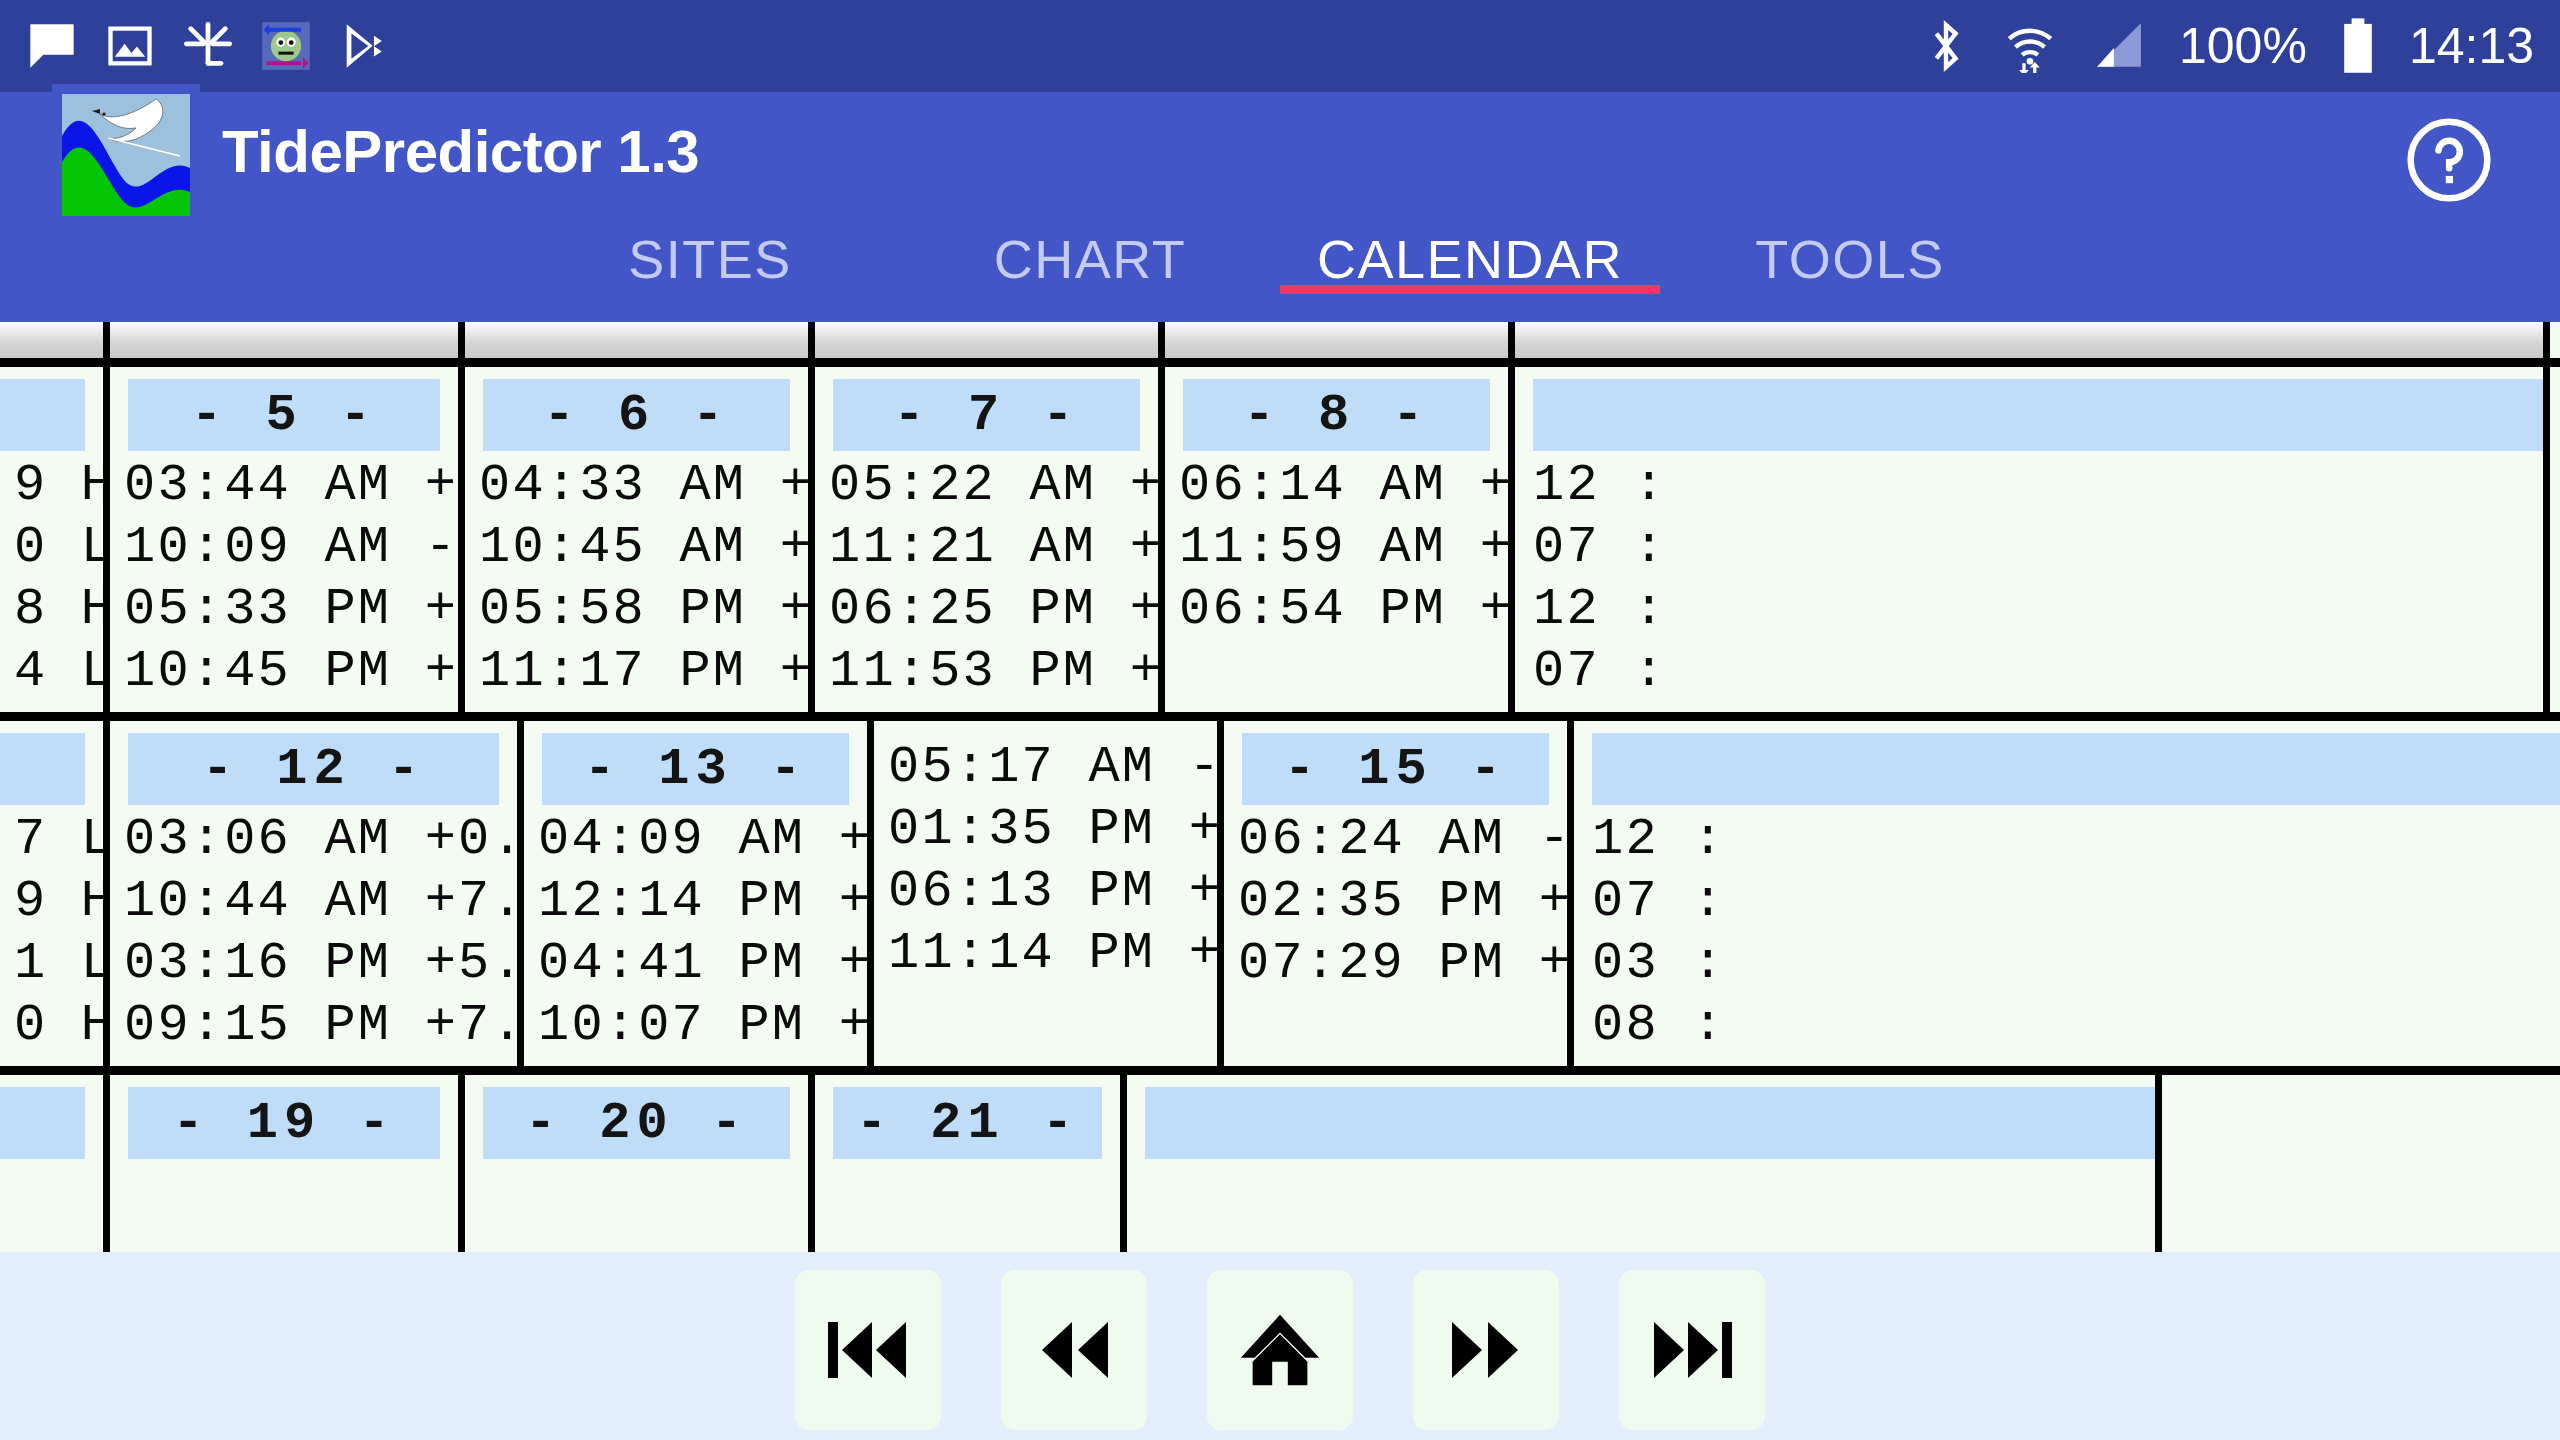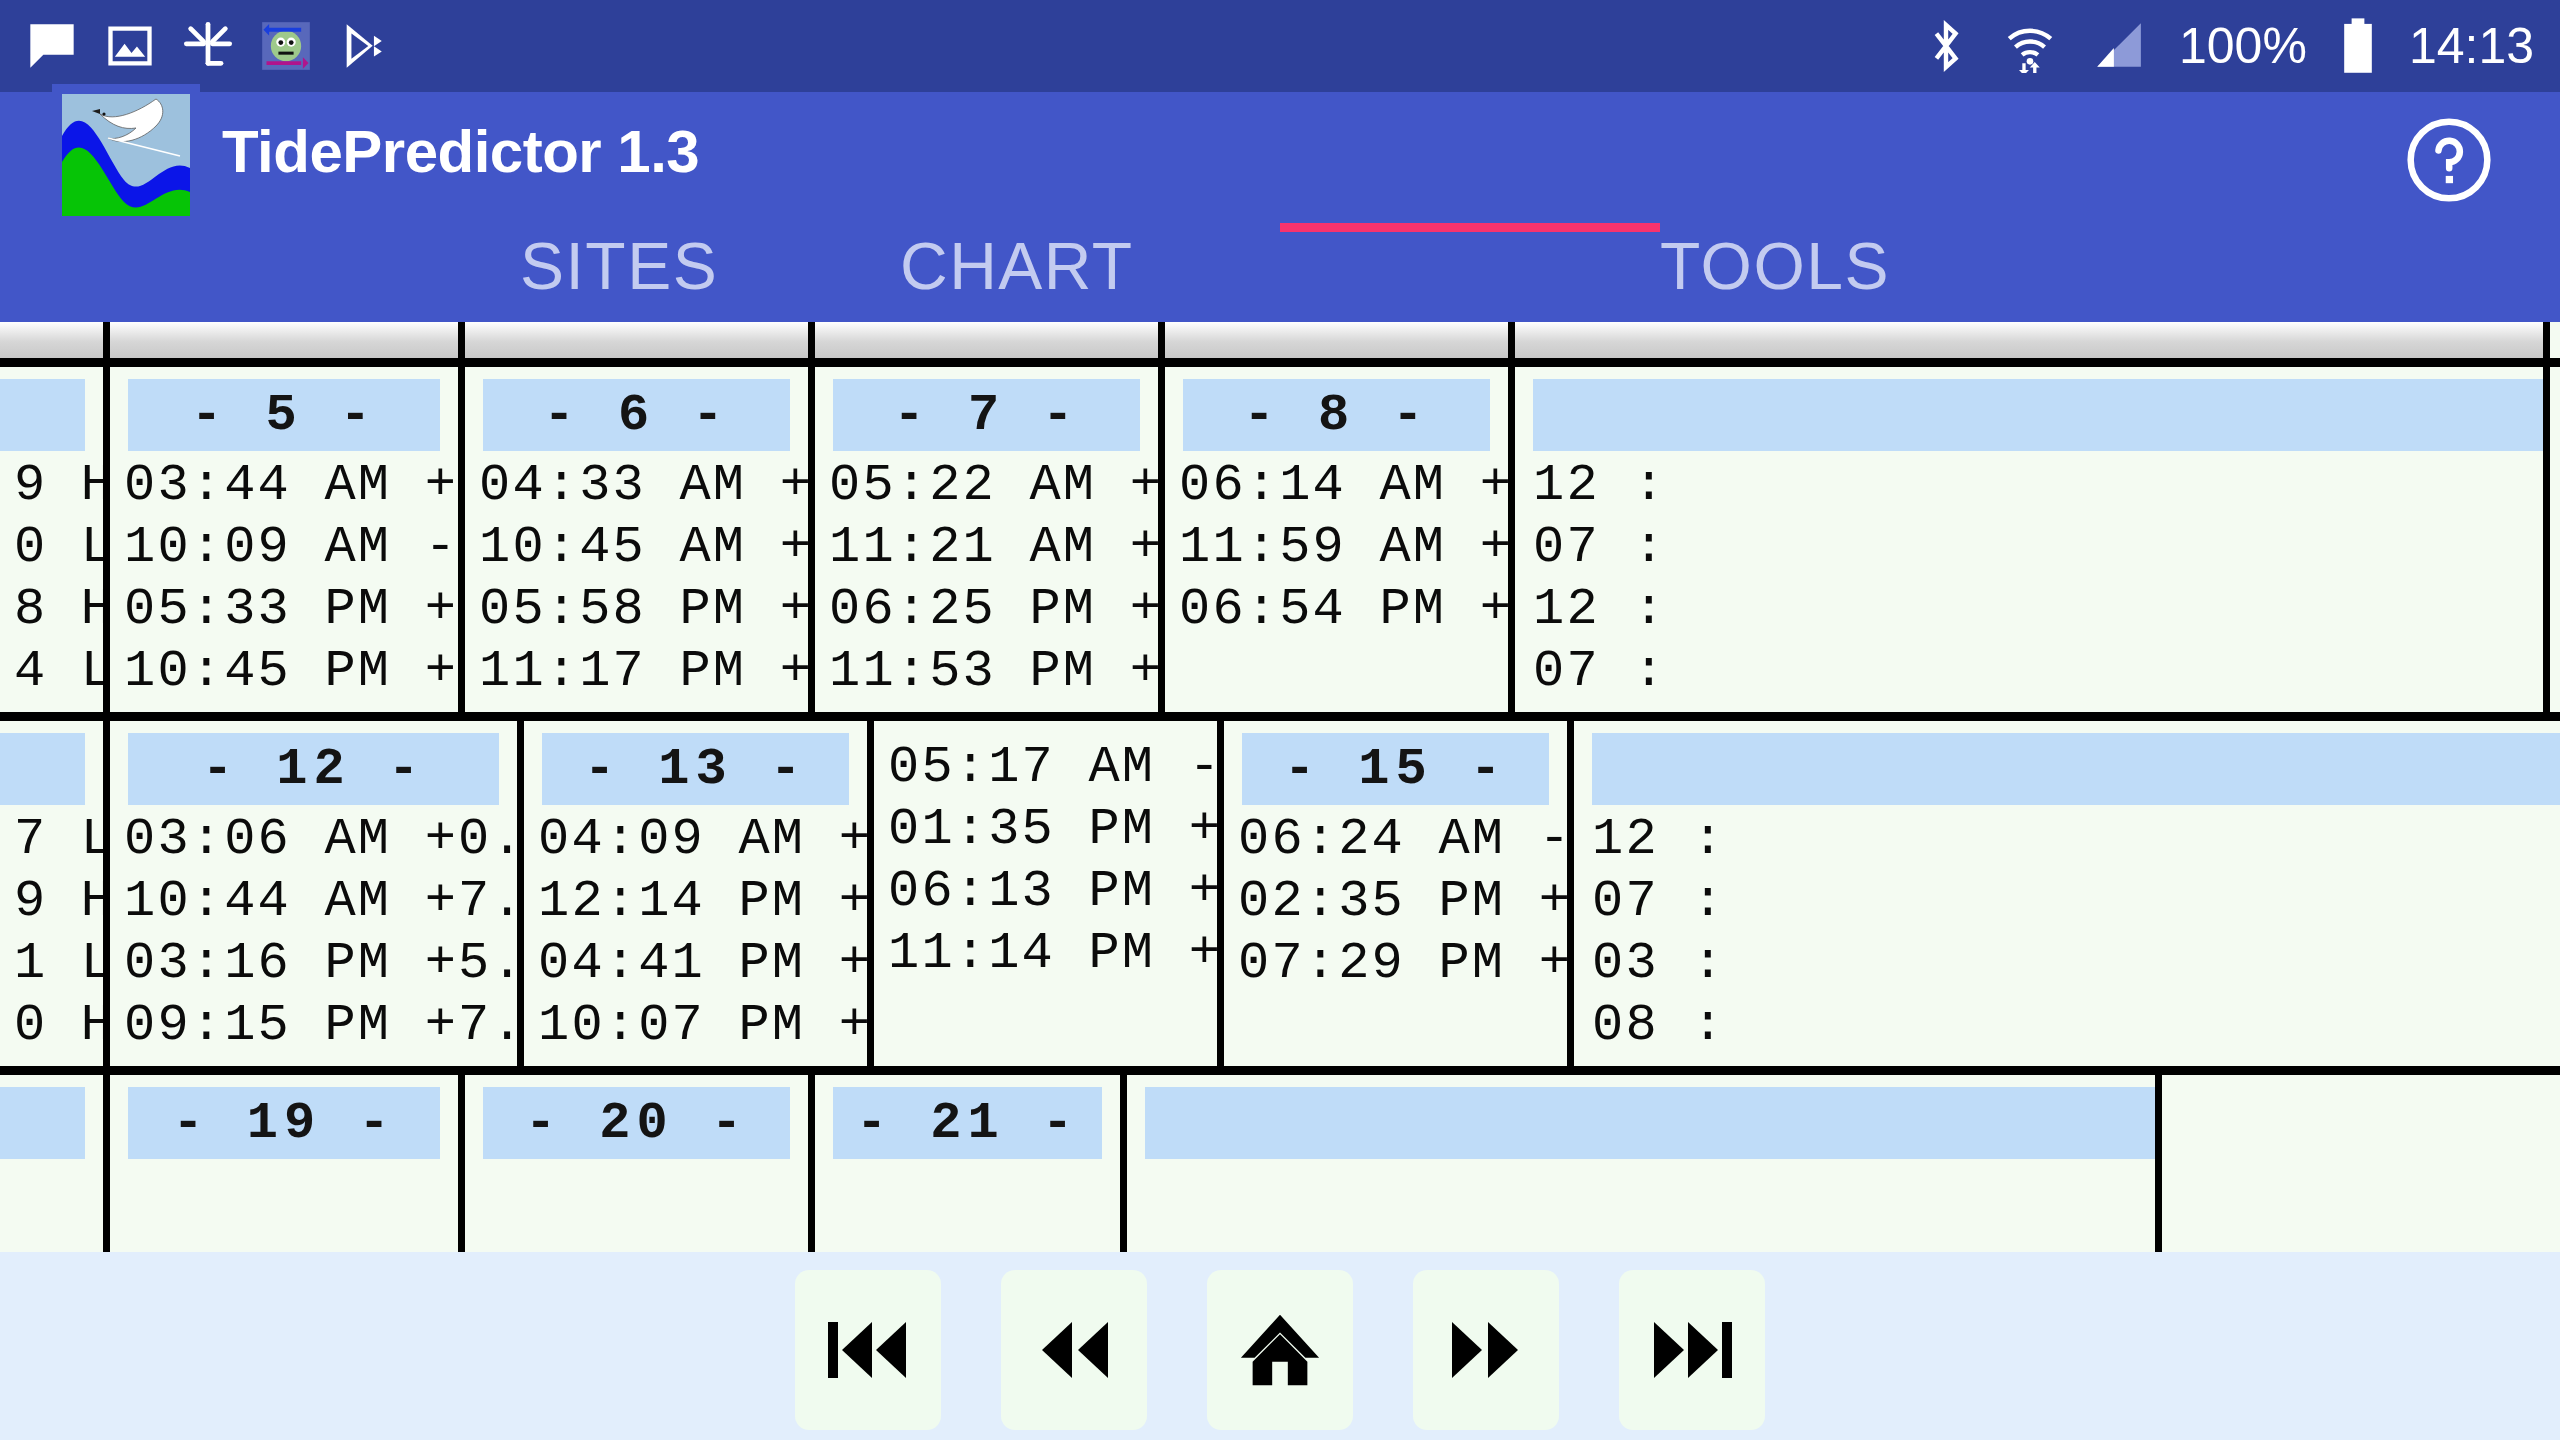--- a/index.html
+++ b/index.html
@@ -39,24 +39,24 @@
   #help-button {
     position:absolute; right:65px; top:22px; width:92px; height:92px;
     cursor:pointer;
   }
   #tab-row {
     position:absolute; left:0; top:124px; width:2560px; height:106px;
     display:flex; align-items:flex-start; justify-content:center;
     gap: 0px;
   }
   .tab {
-    color:#c3cbf0; font-size:66px; font-weight:400;
+    color:#c3cbf0; font-size:54px; font-weight:400;
     letter-spacing: 1.5px;
     padding: 12px 0 0 0;
-    text-align:left;
+    text-align:center;
     cursor:pointer;
     position:relative;
   }
   .tab.active { color:#ffffff; }
   .tab-underline {
     position:absolute; left:0; bottom:-4px; height:9px; width:100%;
     background:#f8336d;
   }
 
   
@@ -239,20 +239,21 @@
   </div>
 
   <div id="tab-row">
     <div class="tab" style="width:380px">
       <span>SITES</span>
     </div>
     <div class="tab" style="width:380px">
       <span>CHART</span>
     </div>
     <div class="tab active" style="width:380px">
+      <span>CALENDAR</span>
       <span class="tab-underline"></span>
     </div>
     <div class="tab" style="width:380px">
       <span>TOOLS</span>
     </div>
   </div>
 </div>
 
 <div id="grid-wrap">
   <div id="grid-top-strip">

